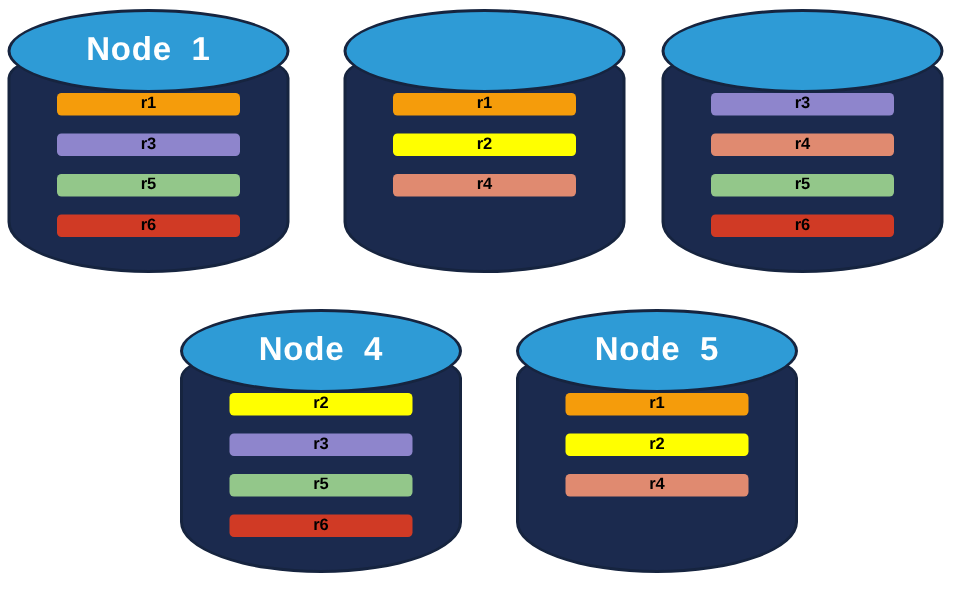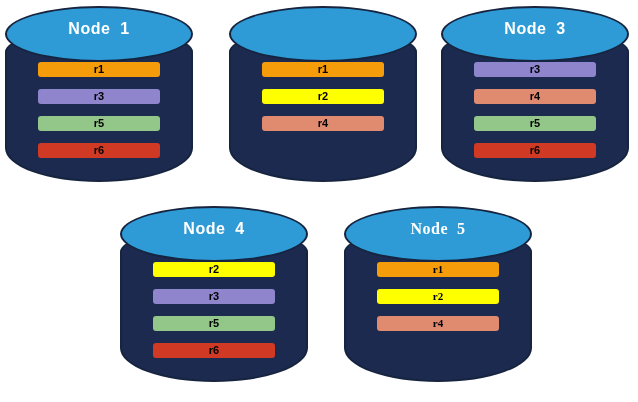--- a/index.html
+++ b/index.html
@@ -65,21 +65,21 @@
     border: 2px solid #16243f;
     border-radius: 50%;
   }
   .node-label {
     position: absolute;
     left: 0;
     top: 14px;
     width: 188px;
     text-align: center;
     color: #ffffff;
-    font-size: 16px;
+    font-size: 22px;
     font-weight: bold;
     letter-spacing: 0.5px;
     white-space: pre;
   }
 
   .records {
     position: absolute;
     left: 33px;
     top: 56px;
     width: 122px;
@@ -93,21 +93,21 @@
     color: #000000;
     font-size: 11px;
     font-weight: bold;
   }
 
   
   .n1 { left: 5px;   top: 6px; }
   .n2 { left: 229px; top: 6px; }
   .n3 { left: 441px; top: 6px; }
   .n4 { left: 120px; top: 206px; padding-left: 48px; }
-  .n5 { left: 344px; top: 206px; font-family: Liberation Serif, serif; }
+  .n5 { left: 344px; top: 206px; }
 </style>
 </head>
 <body style="background: rgb(255, 255, 255);">
 
 <div id="diagram">
 
   <div class="node n1">
     <div class="cyl-shadow"></div>
     <div class="cyl-body"></div>
     <div class="cyl-top"></div>
@@ -128,21 +128,20 @@
       <div class="record" style="background: rgb(245, 156, 11);">r1</div>
       <div class="record" style="background: rgb(255, 255, 0);">r2</div>
       <div class="record" style="background: rgb(224, 138, 112);">r4</div>
     </div>
   </div>
 
   <div class="node n3">
     <div class="cyl-shadow"></div>
     <div class="cyl-body"></div>
     <div class="cyl-top"></div>
-    <div class="node-label">Node  3</div>
     <div class="records">
       <div class="record" style="background: rgb(142, 133, 204);">r3</div>
       <div class="record" style="background: rgb(224, 138, 112);">r4</div>
       <div class="record" style="background: rgb(147, 199, 138);">r5</div>
       <div class="record" style="background: rgb(208, 58, 37);">r6</div>
     </div>
   </div>
 
   <div class="node n4">
     <div class="cyl-shadow"></div>

